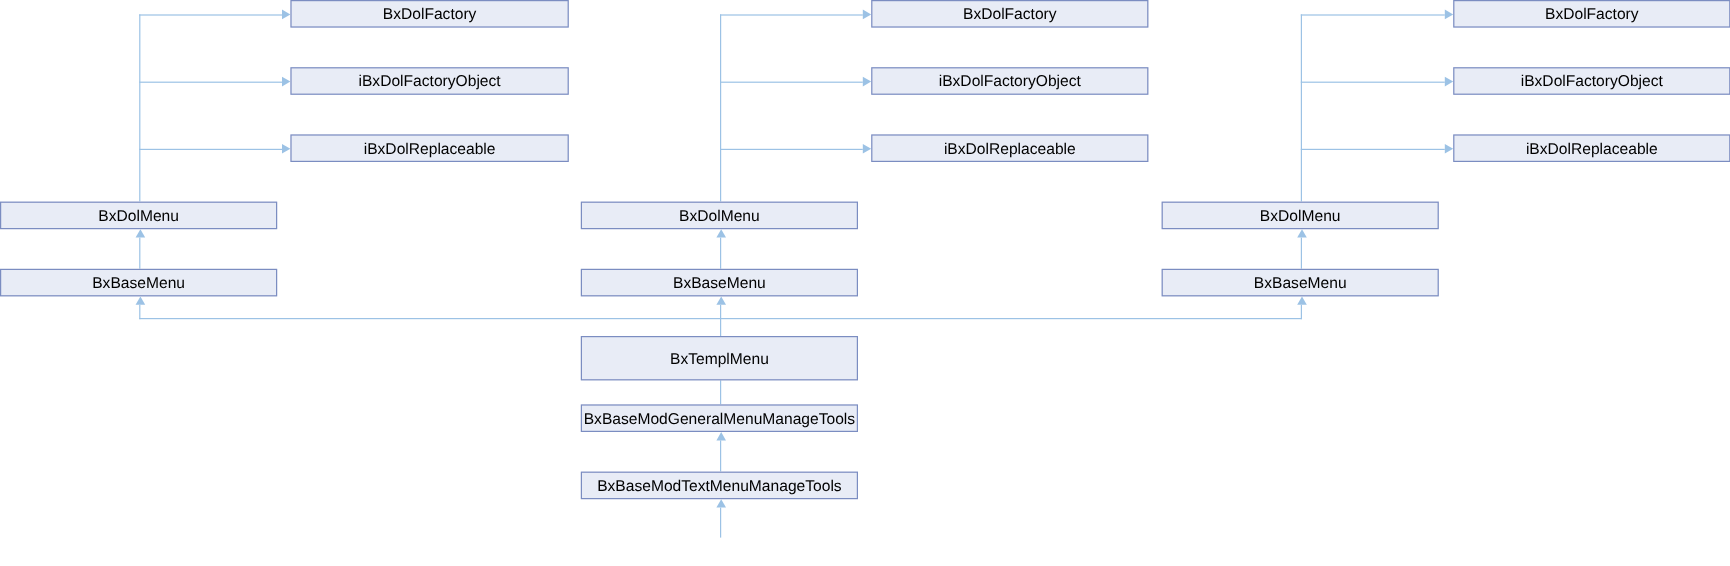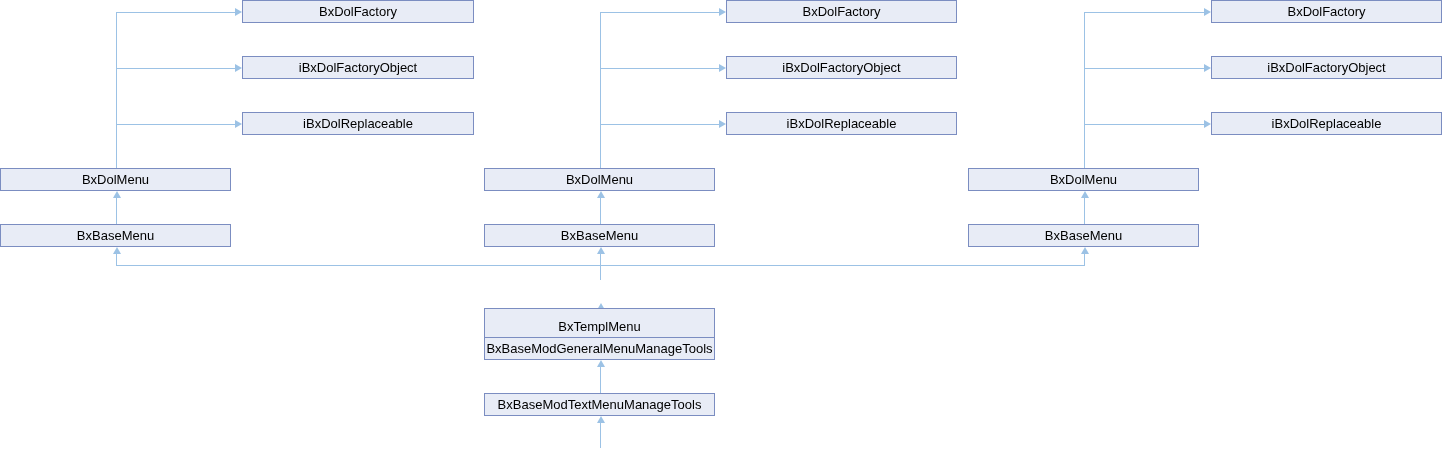--- a/index.html
+++ b/index.html
@@ -131,21 +131,21 @@
     </div>
     <div class="node" style="left: 1211px; top: 112px; width: 231px; height: 23px;">
       <span>iBxDolReplaceable</span>
     </div>
     <div class="node" style="left: 968px; top: 168px; width: 231px; height: 23px;">
       <span>BxDolMenu</span>
     </div>
     <div class="node" style="left: 968px; top: 224px; width: 231px; height: 23px;">
       <span>BxBaseMenu</span>
     </div>
-    <div class="node" style="left: 484px; top: 280px; width: 231px; height: 37px; margin-top: 28px;">
+    <div class="node" style="left: 484px; top: 280px; width: 231px; height: 37px;">
       <span>BxTemplMenu</span>
     </div>
     <div class="node" style="left: 484px; top: 337px; width: 231px; height: 23px;">
       <span>BxBaseModGeneralMenuManageTools</span>
     </div>
     <div class="node" style="left: 484px; top: 393px; width: 231px; height: 23px;">
       <span>BxBaseModTextMenuManageTools</span>
     </div>
   </div>
 

